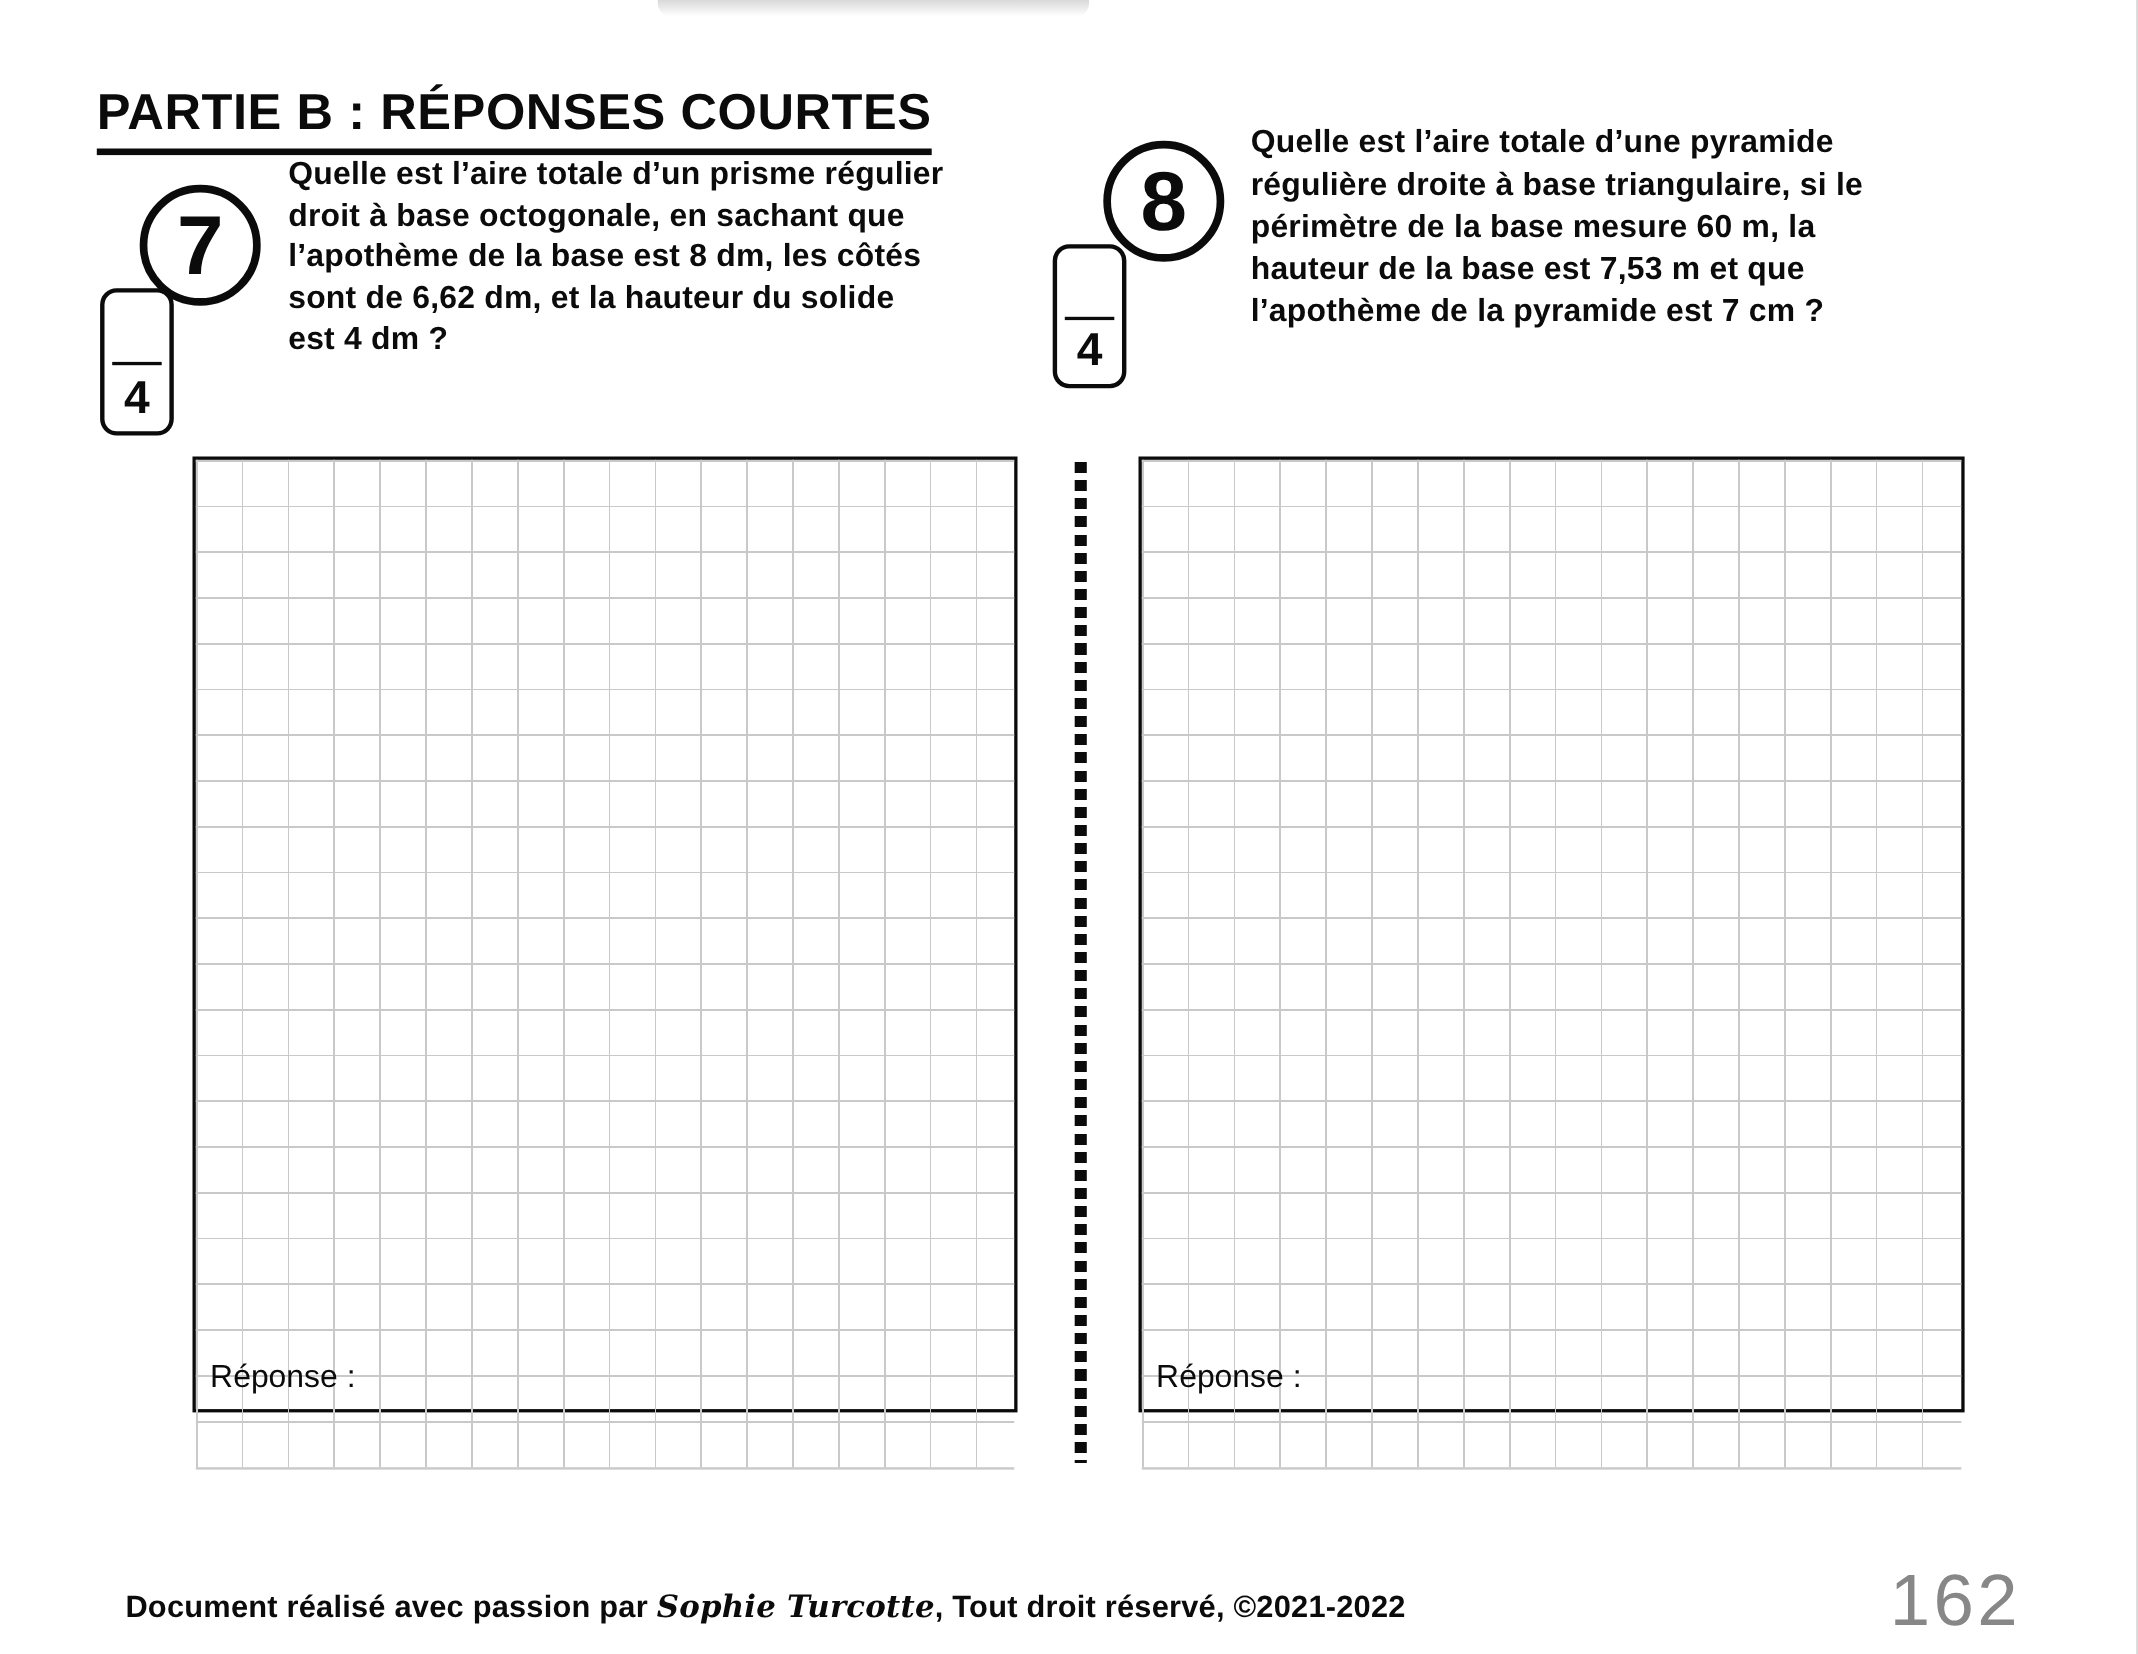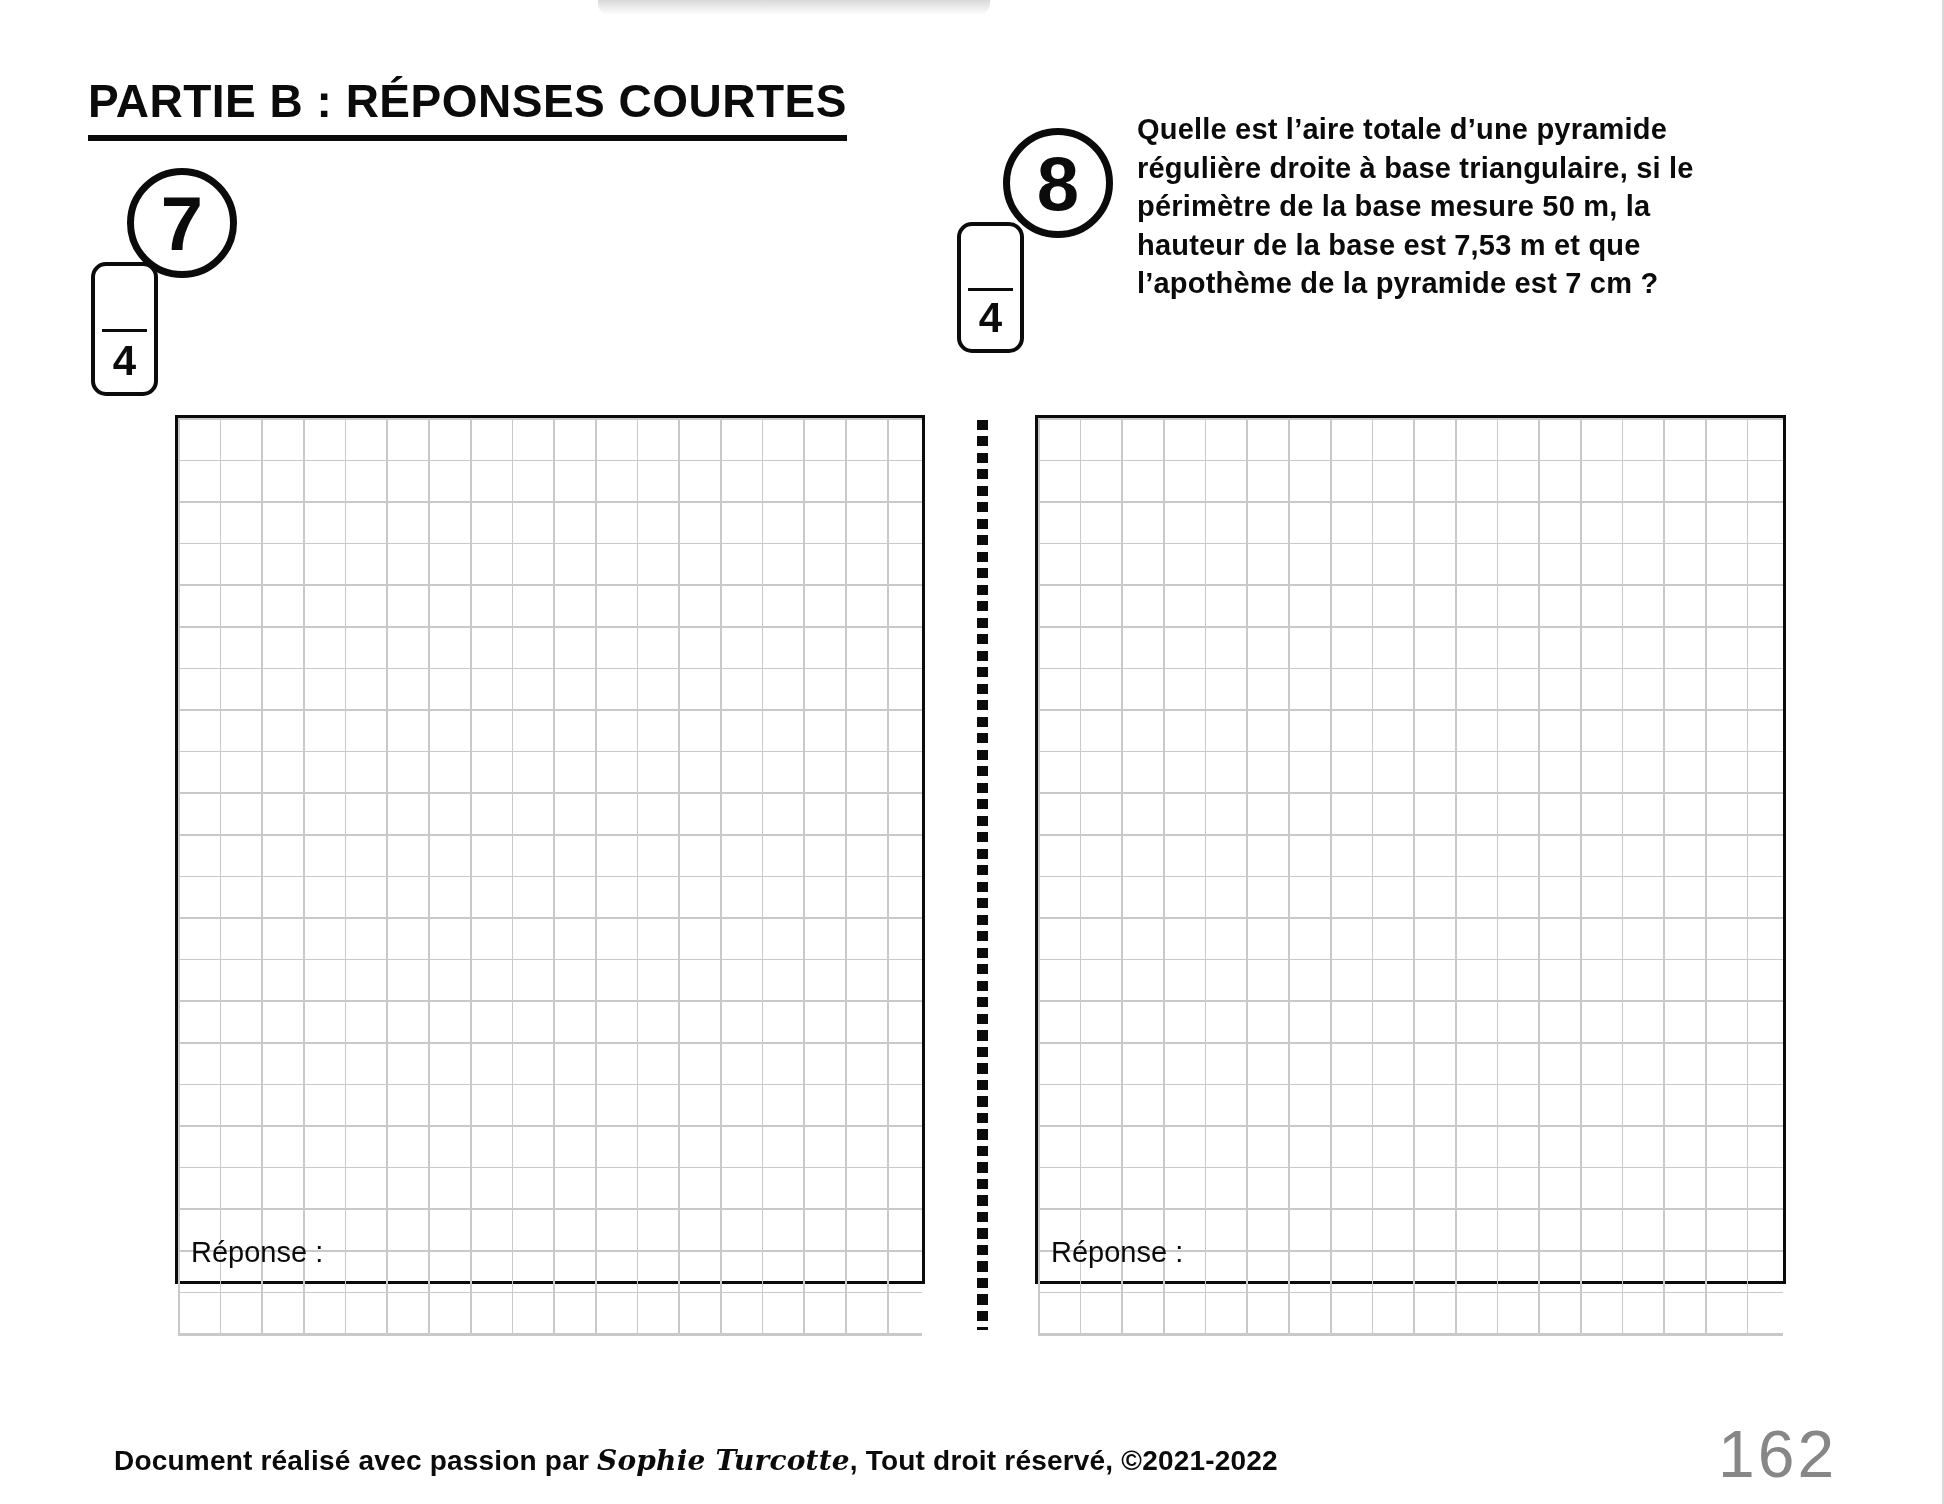--- a/index.html
+++ b/index.html
@@ -82,32 +82,39 @@
 
   <h1 class="title">PARTIE B : RÉPONSES COURTES</h1>
 
   <div class="qcircle c7">
     <span>7</span>
   </div>
   <div class="points-box p7">
     <div class="points-line"></div>
     <div class="points-value">4</div>
   </div>
+  <div class="qtext t7">
+    <div>Quelle est l’aire totale d’un prisme régulier</div>
+    <div>droit à base octogonale, en sachant que</div>
+    <div>l’apothème de la base est 8 dm, les côtés</div>
+    <div>sont de 6,62 dm, et la hauteur du solide</div>
+    <div>est 4 dm ?</div>
+  </div>
 
   <div class="qcircle c8">
     <span>8</span>
   </div>
   <div class="points-box p8">
     <div class="points-line"></div>
     <div class="points-value">4</div>
   </div>
   <div class="qtext t8">
     <div>Quelle est l’aire totale d’une pyramide</div>
     <div>régulière droite à base triangulaire, si le</div>
-    <div>périmètre de la base mesure 50 m, la</div>
+    <div>périmètre de la base mesure 60 m, la</div>
     <div>hauteur de la base est 7,53 m et que</div>
     <div>l’apothème de la pyramide est 7 cm ?</div>
   </div>
 
   <div class="answer-box a7">
     <div class="grid-area"></div>
     <div class="answer-label">Réponse :</div>
   </div>
 
   <div class="divider"></div>

